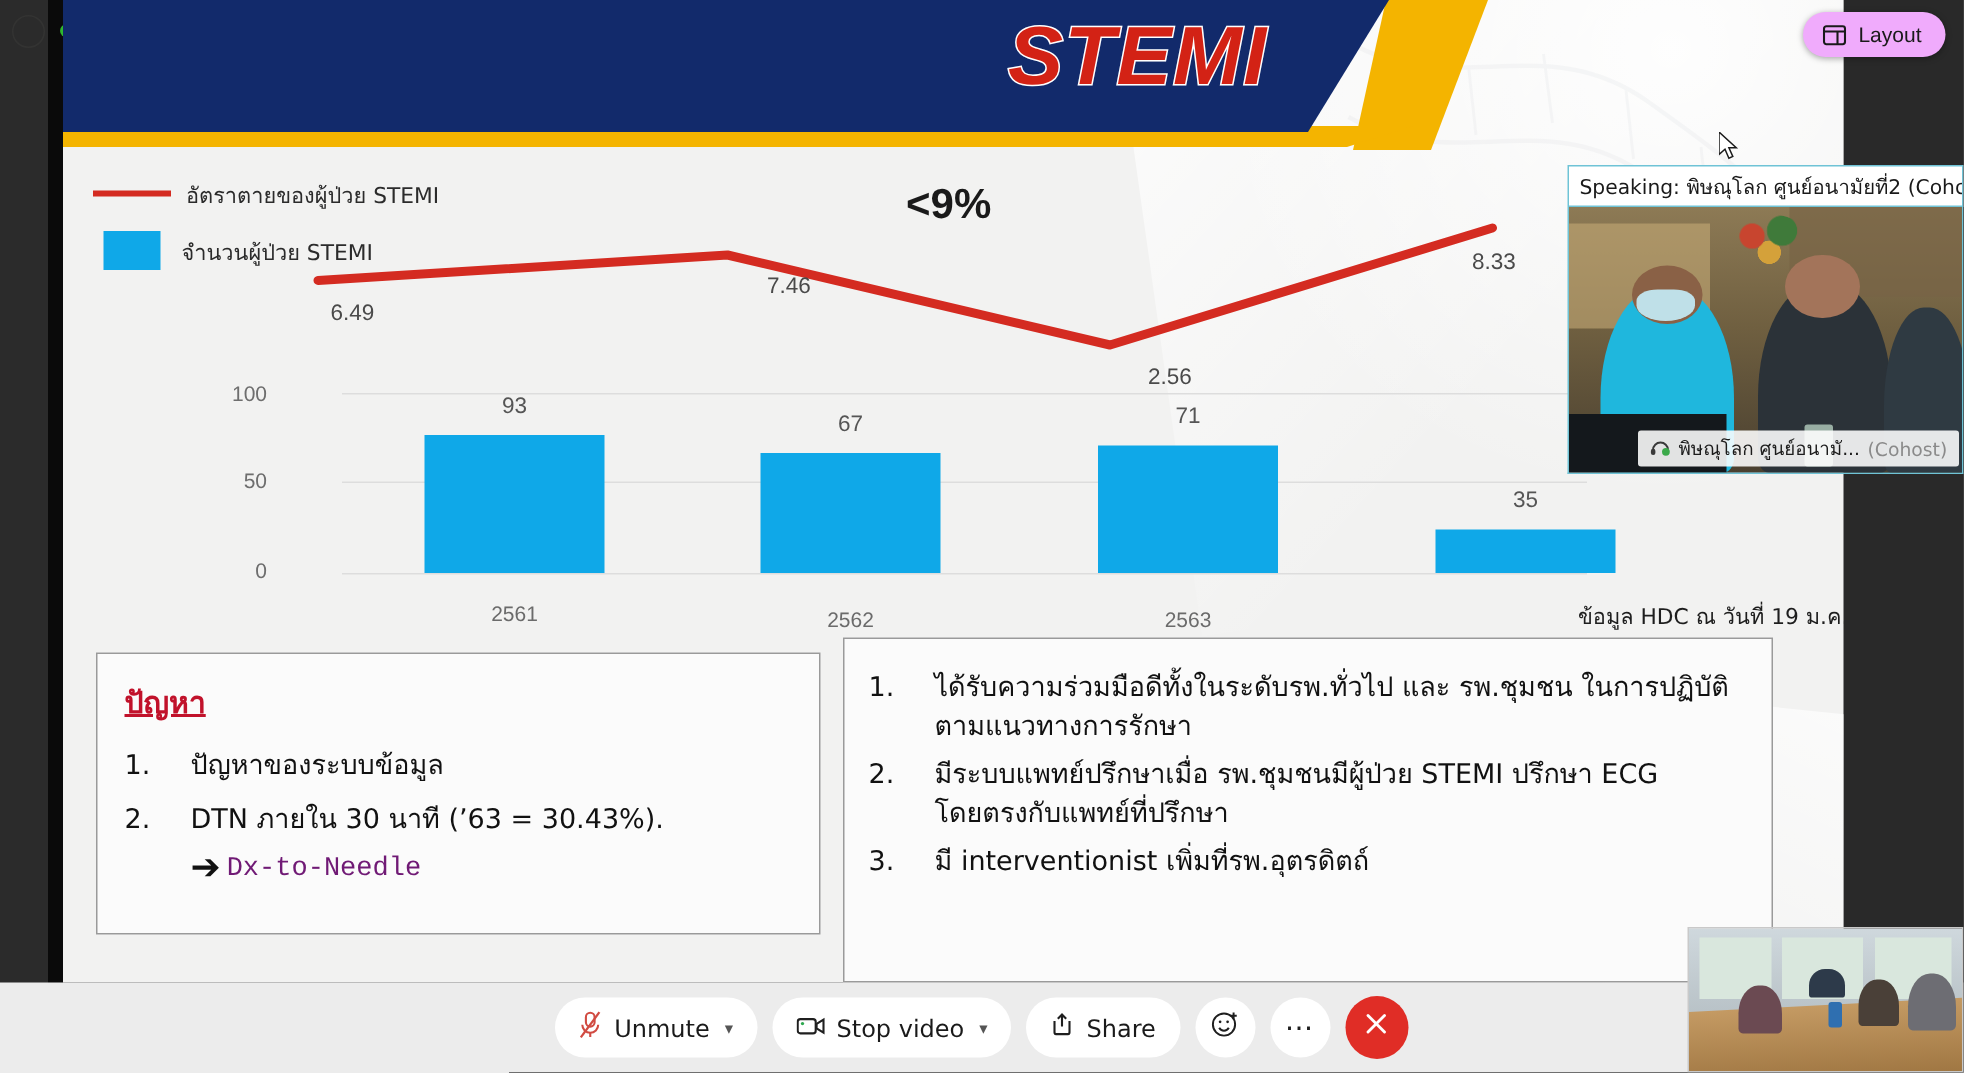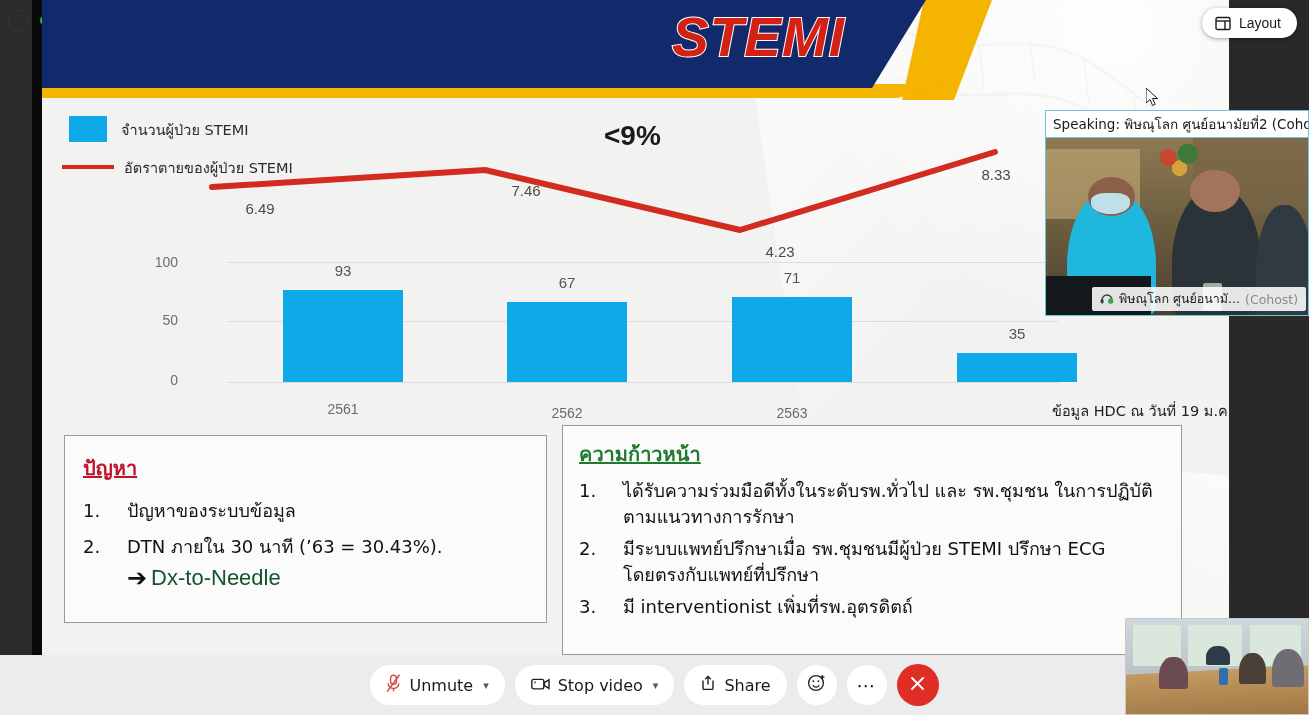--- a/index.html
+++ b/index.html
@@ -144,34 +144,34 @@
     font-family: "DejaVu Sans", "Liberation Sans", sans-serif;
   }
   .title-red   { color: #c1122b; }
   .title-green { color: #1f7a2e; }
   .li { display: flex; font-size: 18px; color: #111;
         font-family: "DejaVu Sans", "Liberation Sans", sans-serif; line-height: 1.45; }
   .li-num { width: 44px; flex: 0 0 44px; }
   .li-body { flex: 1; }
   .arrow-row { display: flex; align-items: center; margin-top: 4px; padding-left: 44px; }
   .arrow-glyph { font-size: 24px; font-weight: 700; color: #111; margin-right: 4px; }
-  .dx-text { font-size: 22px; color: #14532d; font-family: Liberation Sans, sans-serif; }
+  .dx-text { font-size: 18px; color: #701a75; font-family: Liberation Mono, monospace; }
 
   
   .viewing-pill {
     position: absolute; left: 526px; top: 4px;
     background: #ffffff; border-radius: 18px;
     padding: 7px 15px; font-size: 13.5px; color: #232323;
     box-shadow: 0 1px 4px rgba(0,0,0,.3);
     white-space: nowrap; z-index: 30;
     font-family: "DejaVu Sans", "Liberation Sans", sans-serif;
   }
   .layout-btn {
     position: absolute; right: 12px; top: 8px;
-    background: #ffffff; border-radius: 18px;
+    background: #f0abfc; border-radius: 18px;
     padding: 7px 16px 7px 13px; display: flex; align-items: center; gap: 8px;
     font-size: 14px; color: #1a1a1a; z-index: 30;
     box-shadow: 0 1px 4px rgba(0,0,0,.35);
   }
   .layout-btn svg { display: block; }
 
   
   .speaker-panel { position: absolute; left: 1045px; top: 110px; width: 264px; z-index: 25; }
   .speaker-bar {
     height: 28px; background: #ffffff; border: 1px solid #6fc3d6;
@@ -263,26 +263,26 @@
       <div class="banner-gold-side"></div>
       <div class="banner-gold"></div>
       <div class="banner"></div>
       <div class="banner-title">ลดแออัด ลดรอคอย ลดป่วย ลดตาย</div>
       <div class="stemi-logo">STEMI</div>
 
       <div class="chart-area">
 
         <div class="legend">
           <div class="legend-row">
+            <span class="legend-line"></span>
+            <span class="legend-text">อัตราตายของผู้ป่วย STEMI</span>
+          </div>
+          <div class="legend-row">
             <span class="legend-swatch"></span>
             <span class="legend-text">จำนวนผู้ป่วย STEMI</span>
-          </div>
-          <div class="legend-row">
-            <span class="legend-line"></span>
-            <span class="legend-text">อัตราตายของผู้ป่วย STEMI</span>
           </div>
         </div>
 
         <div class="threshold-label">&lt;9%</div>
 
         <div class="plot">
 
           <div class="ytick" style="left:96px; top:154px; width:40px;">100</div>
           <div class="ytick" style="left:96px; top:212px; width:40px;">50</div>
           <div class="ytick" style="left:96px; top:272px; width:40px;">0</div>
@@ -298,23 +298,23 @@
 
           <div class="bar-label" style="left:241px; top:162px; width:120px;">93</div>
           <div class="bar-label" style="left:465px; top:174px; width:120px;">67</div>
           <div class="bar-label" style="left:690px; top:169px; width:120px;">71</div>
           <div class="bar-label" style="left:915px; top:225px; width:120px;">35</div>
 
           <svg style="position:absolute; left:0; top:0; width:1187px; height:330px;" viewBox="0 0 1187 330">
             <polyline points="170,87 443,70 698,130 953,52" fill="none" stroke="#d42b21" stroke-width="6" stroke-linejoin="round" stroke-linecap="round"></polyline>
           </svg>
 
-          <div class="line-label" style="left:178px; top:100px; width:80px;">6.49</div>
+          <div class="line-label" style="left:153px; top:100px; width:80px;">6.49</div>
           <div class="line-label" style="left:444px; top:82px; width:80px;">7.46</div>
-          <div class="line-label" style="left:698px; top:143px; width:80px;">4.23</div>
+          <div class="line-label" style="left:698px; top:143px; width:80px;">2.56</div>
           <div class="line-label" style="left:914px; top:66px; width:80px;">8.33</div>
 
           <div class="xtick" style="left:241px; top:301px; width:120px;">2561</div>
           <div class="xtick" style="left:465px; top:305px; width:120px;">2562</div>
           <div class="xtick" style="left:690px; top:305px; width:120px;">2563</div>
           <div class="xtick" style="left:903px; top:305px; width:120px;margin-top:28px;">2564</div>
         </div>
       </div>
 
       <div class="source-note">ข้อมูล HDC ณ วันที่ 19 ม.ค. 64</div>
@@ -334,21 +334,20 @@
             <div class="arrow-row">
               <span class="arrow-glyph">➔</span>
               <span class="dx-text">Dx-to-Needle</span>
             </div>
           </div>
         </div>
       </div>
 
       <div class="box box-right">
         <div style="padding:12px 16px 0 16px;">
-          <div class="box-title title-green">ความก้าวหน้า</div>
           <div style="margin-top:8px;">
             <div class="li">
               <span class="li-num">1.</span>
               <span class="li-body">ได้รับความร่วมมือดีทั้งในระดับรพ.ทั่วไป และ รพ.ชุมชน ในการปฏิบัติตามแนวทางการรักษา</span>
             </div>
             <div class="li" style="margin-top:6px;">
               <span class="li-num">2.</span>
               <span class="li-body">มีระบบแพทย์ปรึกษาเมื่อ รพ.ชุมชนมีผู้ป่วย STEMI ปรึกษา ECG โดยตรงกับแพทย์ที่ปรึกษา</span>
             </div>
             <div class="li" style="margin-top:6px;">

